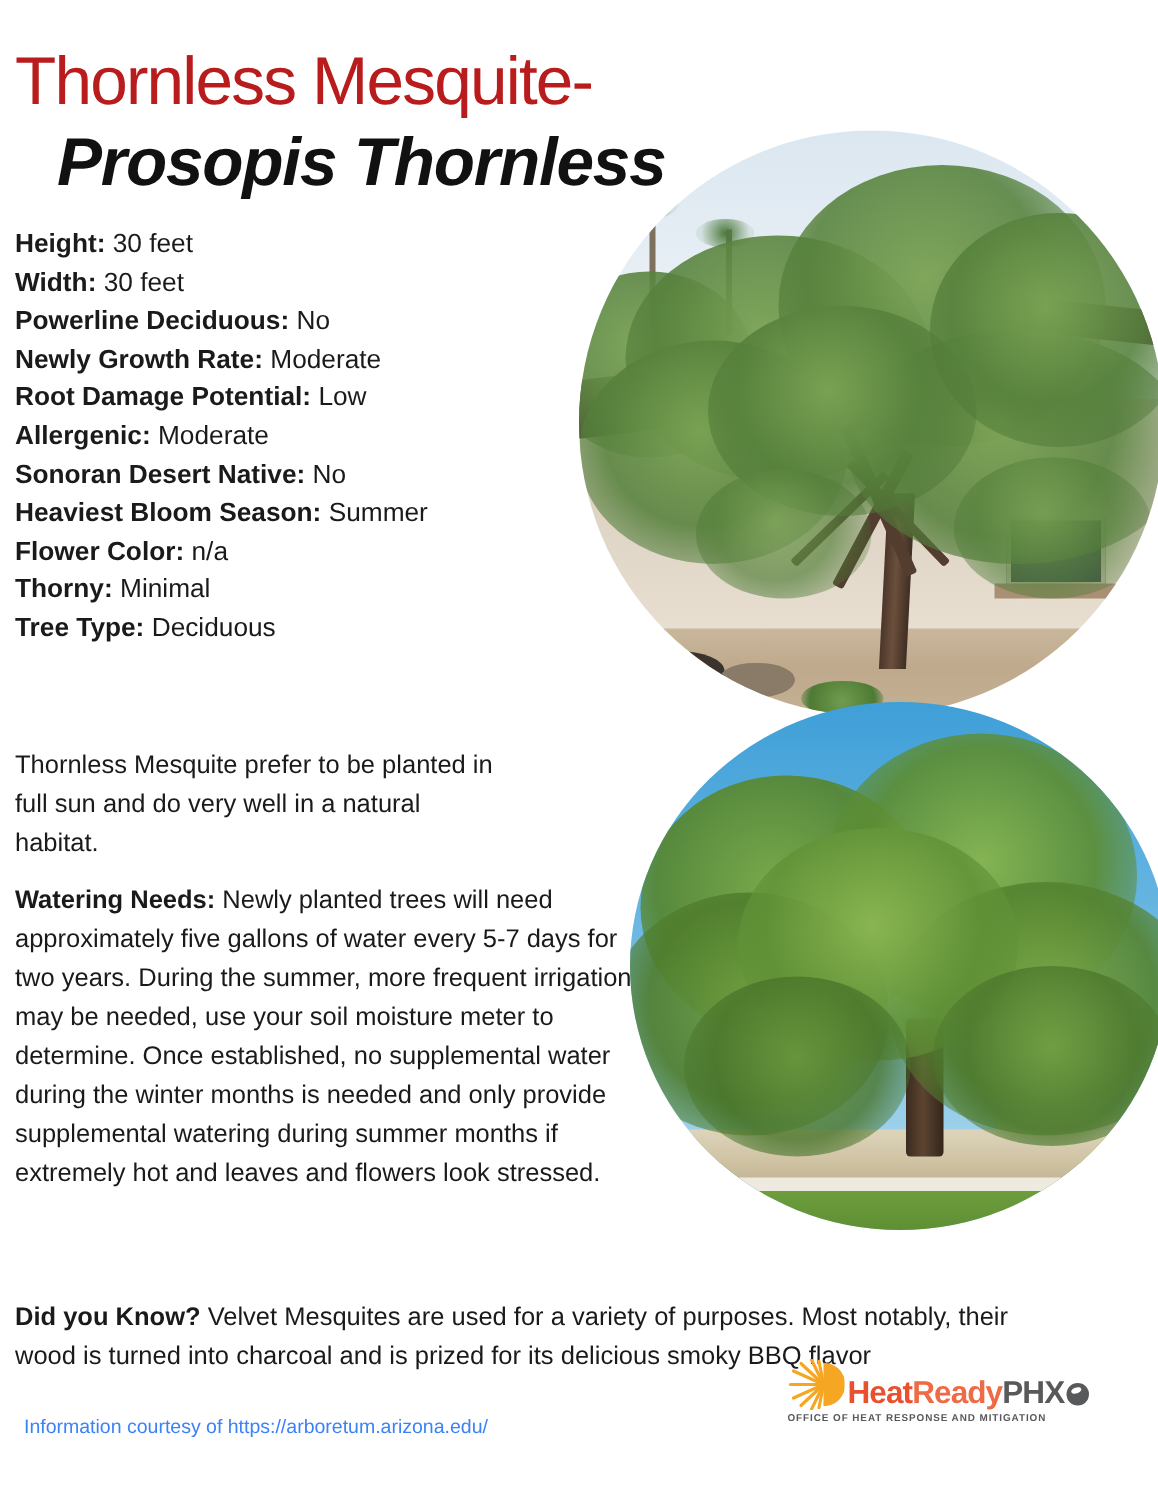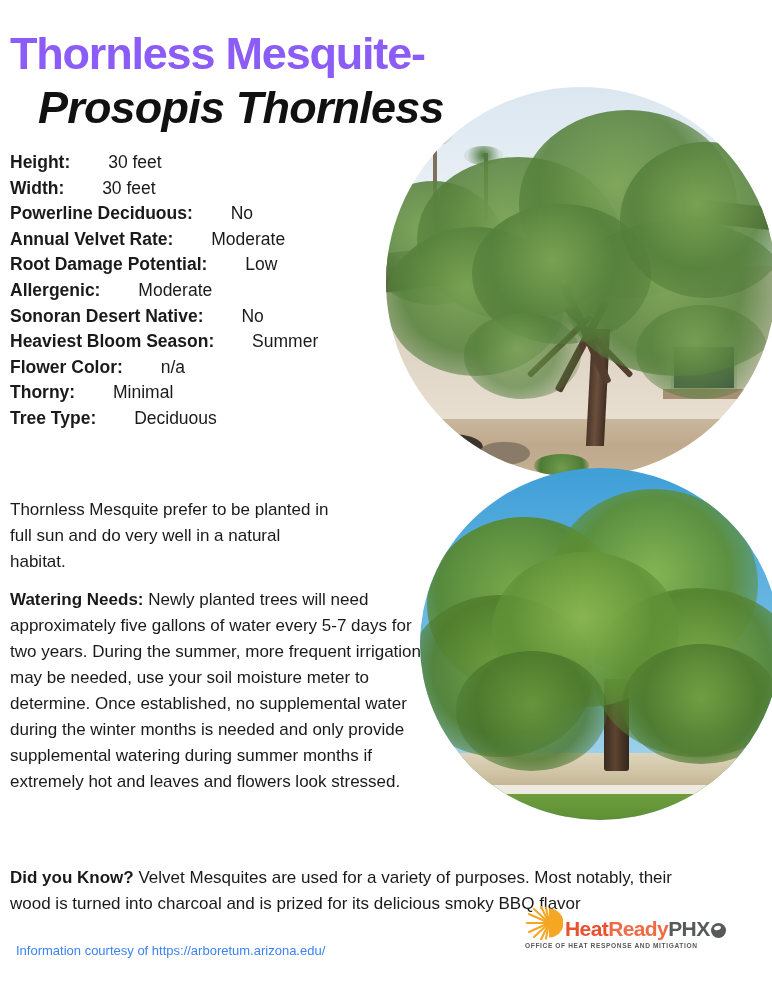--- a/index.html
+++ b/index.html
@@ -174,24 +174,24 @@
 
   #page-title {
     position: absolute;
     left: 10px;
     top: 6px;
     width: 560px;
   }
   .title-line1 {
     display: block;
     font-size: 45px;
-    font-weight: bold;
+    font-weight: normal;
     letter-spacing: -1.2px;
     line-height: 1.18;
-    color: #8b5cf6;
+    color: #b91c1c;
   }
   .title-line2 {
     display: block;
     font-size: 45px;
     font-weight: bold;
     font-style: italic;
     letter-spacing: -0.8px;
     line-height: 1.18;
     margin-left: 28px;
     color: #111111;
@@ -203,21 +203,21 @@
     top: 150px;
     width: 420px;
   }
   .attr-row {
     font-size: 17.5px;
     line-height: 25.6px;
     white-space: nowrap;
     color: #1a1a1a;
   }
   .attr-label { font-weight: bold; }
-  .attr-value { font-weight: normal; margin-left: 33px; }
+  .attr-value { font-weight: normal; }
 
   #intro-paragraph {
     position: absolute;
     left: 10px;
     top: 480px;
     width: 330px;
     font-size: 17px;
     line-height: 26px;
     color: #1a1a1a;
   }
@@ -377,21 +377,21 @@
     </div>
     <div class="attr-row">
       <span class="attr-label">Width:</span>
       <span class="attr-value">30 feet</span>
     </div>
     <div class="attr-row">
       <span class="attr-label">Powerline Deciduous:</span>
       <span class="attr-value">No</span>
     </div>
     <div class="attr-row">
-      <span class="attr-label">Annual Velvet Rate:</span>
+      <span class="attr-label">Newly Growth Rate:</span>
       <span class="attr-value">Moderate</span>
     </div>
     <div class="attr-row">
       <span class="attr-label">Root Damage Potential:</span>
       <span class="attr-value">Low</span>
     </div>
     <div class="attr-row">
       <span class="attr-label">Allergenic:</span>
       <span class="attr-value">Moderate</span>
     </div>

